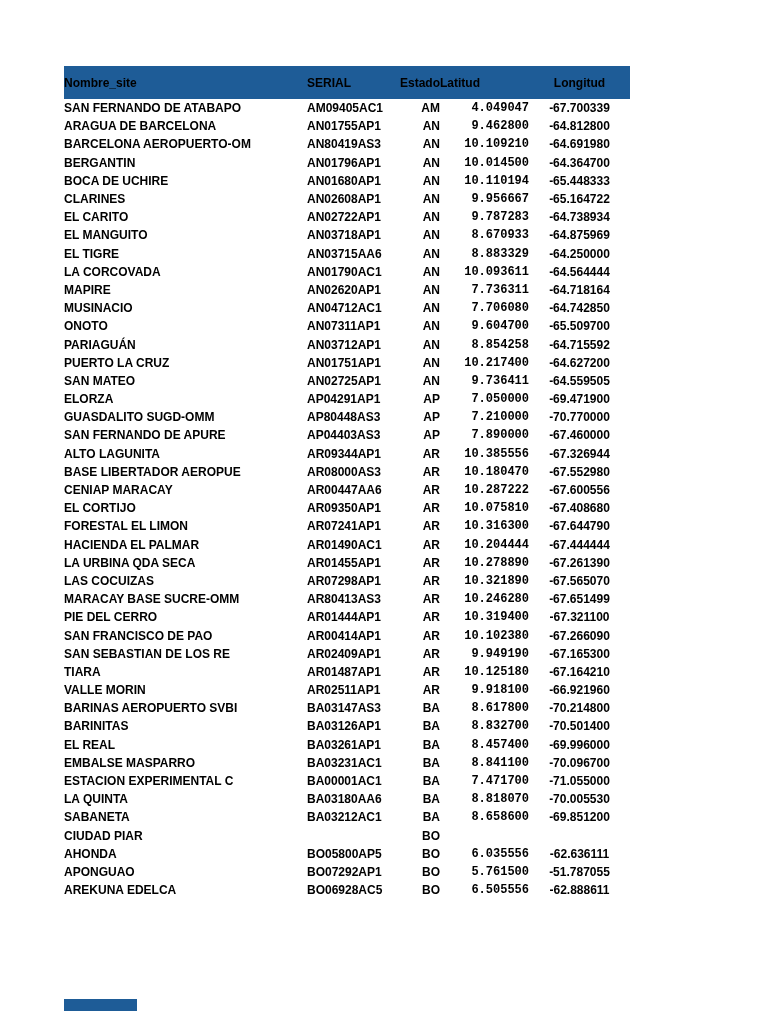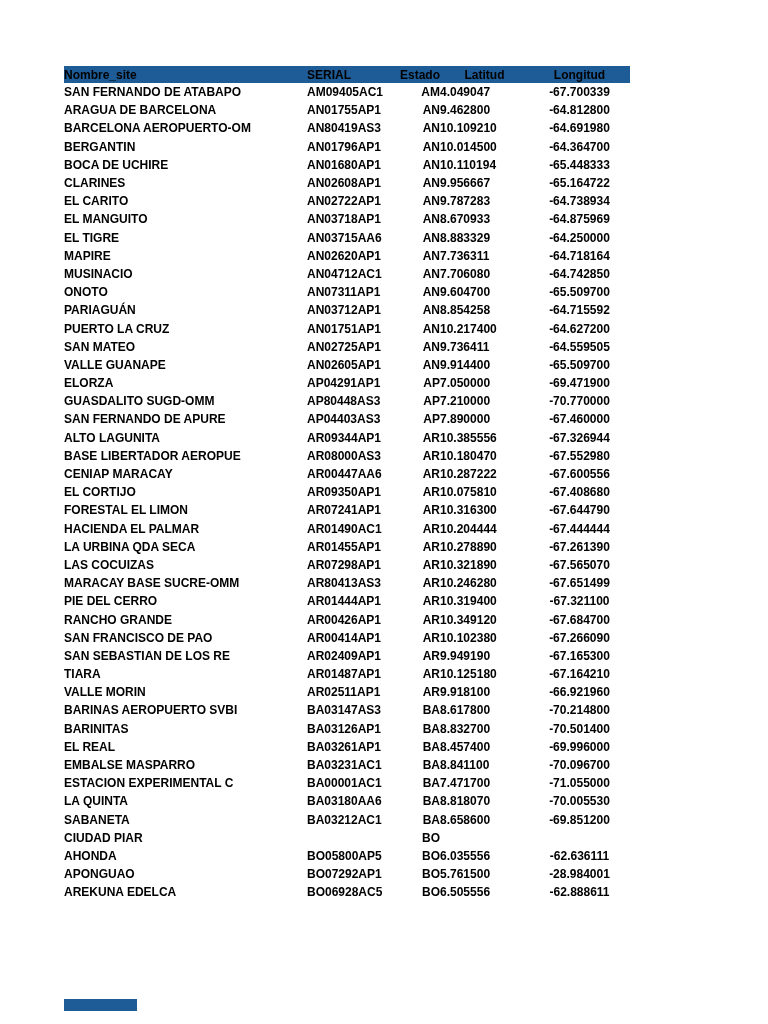--- a/index.html
+++ b/index.html
@@ -27,37 +27,37 @@
   table.data-table td {
     padding: 0;
     margin: 0;
     font-size: 12px;
     font-weight: bold;
     white-space: nowrap;
     overflow: hidden;
     color: #000000;
   }
   thead th {
-    height: 17px;
+    height: 33px;
     background: #1e5c97;
     color: #ffffff;
     text-align: left;
     vertical-align: middle;
   }
   tbody td {
     height: 18.2px;
     vertical-align: middle;
   }
   
   .c0 { padding-left: 3px; text-align: left; }
   .c1 { padding-left: 1px; text-align: left; }
   .c2 { padding-left: 1px; text-align: right; }
-  td.c3 { padding-right: 3px; }
+  td.c3 { text-align: right; padding-right: 3px; font-family: Liberation Mono, monospace; }
   td.c4 { text-align: center; padding-right: 11px; }
-  th.c3 { text-align: center; padding-right: 18px; }
+  th.c3 { text-align: left; padding-right: 18px; }
   th.c4 { text-align: center; padding-right: 26px; }
   .next-page-fragment {
     position: absolute;
     left: 64px;
     top: 999px;
     width: 73px;
     height: 12px;
     background: #1e5c97;
   }
 </style>
@@ -141,20 +141,27 @@
           <td class="c4">-64.875969</td>
         </tr>
         <tr>
           <td class="c0">EL TIGRE</td>
           <td class="c1">AN03715AA6</td>
           <td class="c2">AN</td>
           <td class="c3">8.883329</td>
           <td class="c4">-64.250000</td>
         </tr>
         <tr>
+          <td class="c0">LA CORCOVADA</td>
+          <td class="c1">AN01790AC1</td>
+          <td class="c2">AN</td>
+          <td class="c3">10.093611</td>
+          <td class="c4">-64.564444</td>
+        </tr>
+        <tr>
           <td class="c0">MAPIRE</td>
           <td class="c1">AN02620AP1</td>
           <td class="c2">AN</td>
           <td class="c3">7.736311</td>
           <td class="c4">-64.718164</td>
         </tr>
         <tr>
           <td class="c0">MUSINACIO</td>
           <td class="c1">AN04712AC1</td>
           <td class="c2">AN</td>
@@ -181,27 +188,20 @@
           <td class="c2">AN</td>
           <td class="c3">10.217400</td>
           <td class="c4">-64.627200</td>
         </tr>
         <tr>
           <td class="c0">SAN MATEO</td>
           <td class="c1">AN02725AP1</td>
           <td class="c2">AN</td>
           <td class="c3">9.736411</td>
           <td class="c4">-64.559505</td>
-        </tr>
-        <tr>
-          <td class="c0">VALLE GUANAPE</td>
-          <td class="c1">AN02605AP1</td>
-          <td class="c2">AN</td>
-          <td class="c3">9.914400</td>
-          <td class="c4">-65.509700</td>
         </tr>
         <tr>
           <td class="c0">ELORZA</td>
           <td class="c1">AP04291AP1</td>
           <td class="c2">AP</td>
           <td class="c3">7.050000</td>
           <td class="c4">-69.471900</td>
         </tr>
         <tr>
           <td class="c0">GUASDALITO SUGD-OMM</td>
@@ -281,27 +281,20 @@
           <td class="c4">-67.651499</td>
         </tr>
         <tr>
           <td class="c0">PIE DEL CERRO</td>
           <td class="c1">AR01444AP1</td>
           <td class="c2">AR</td>
           <td class="c3">10.319400</td>
           <td class="c4">-67.321100</td>
         </tr>
         <tr>
-          <td class="c0">RANCHO GRANDE</td>
-          <td class="c1">AR00426AP1</td>
-          <td class="c2">AR</td>
-          <td class="c3">10.349120</td>
-          <td class="c4">-67.684700</td>
-        </tr>
-        <tr>
           <td class="c0">SAN FRANCISCO DE PAO</td>
           <td class="c1">AR00414AP1</td>
           <td class="c2">AR</td>
           <td class="c3">10.102380</td>
           <td class="c4">-67.266090</td>
         </tr>
         <tr>
           <td class="c0">SAN SEBASTIAN DE LOS RE</td>
           <td class="c1">AR02409AP1</td>
           <td class="c2">AR</td>
@@ -383,21 +376,21 @@
           <td class="c1">BO05800AP5</td>
           <td class="c2">BO</td>
           <td class="c3">6.035556</td>
           <td class="c4">-62.636111</td>
         </tr>
         <tr>
           <td class="c0">APONGUAO</td>
           <td class="c1">BO07292AP1</td>
           <td class="c2">BO</td>
           <td class="c3">5.761500</td>
-          <td class="c4">-28.984001</td>
+          <td class="c4">-51.787055</td>
         </tr>
         <tr>
           <td class="c0">AREKUNA EDELCA</td>
           <td class="c1">BO06928AC5</td>
           <td class="c2">BO</td>
           <td class="c3">6.505556</td>
           <td class="c4">-62.888611</td>
         </tr>
       </tbody>
   </table>

